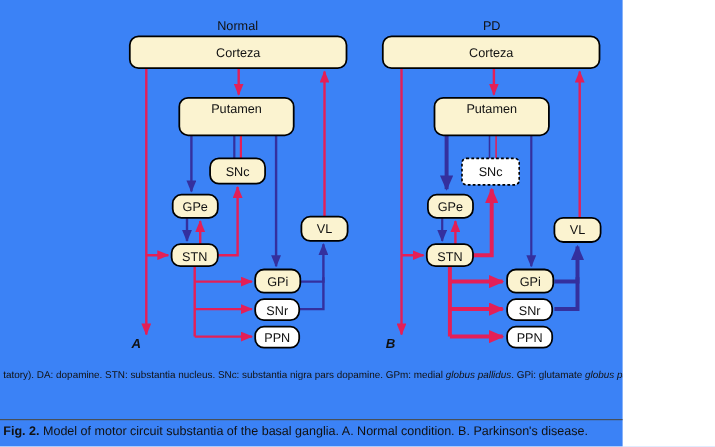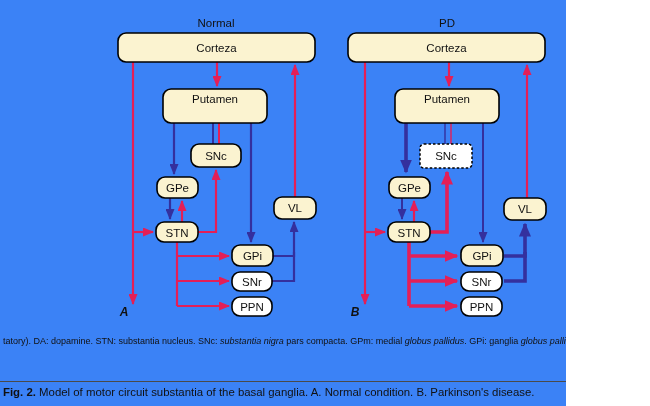--- a/index.html
+++ b/index.html
@@ -133,20 +133,20 @@
     <rect class="nodew" x="461" y="272" width="41" height="19" rx="8"></rect>
     <text x="481.5" y="286" text-anchor="middle">SNr</text>
 
     <rect class="nodew" x="461" y="297" width="41" height="19" rx="8"></rect>
     <text x="481.5" y="311" text-anchor="middle">PPN</text>
 
     <text x="355" y="316" text-anchor="middle" class="plabel">B</text>
   </svg>
 
   <div id="legend">
-    <div><span>tatory). DA: dopamine. STN: substantia nucleus. SNc: </span><span style="font-style: italic; margin-top: 36px;">substantia nigra</span><span> pars compacta. GPm: medial </span><span style="font-style: italic;">globus pallidus</span><span>. GPi: ganglia </span><span style="font-style: italic;">globus pallidus</span><span>.</span></div>
+    <div><span>tatory). DA: dopamine. STN: substantia nucleus. SNc: </span><span style=" margin-top: 36px;">substantia nigra</span><span> pars dopamine. GPm: medial </span><span style="font-style: italic;">globus pallidus</span><span>. GPi: glutamate </span><span style="font-style: italic;">globus pallidus</span><span>.</span></div>
   </div>
 
   <div id="divider"></div>
 
   <div id="caption"><span style="font-weight: bold;">Fig. 2.</span><span>  Model of motor circuit substantia of the basal ganglia. A. Normal condition. B. Parkinson's disease.</span></div>
 
 </div>
 
 </body></html>

